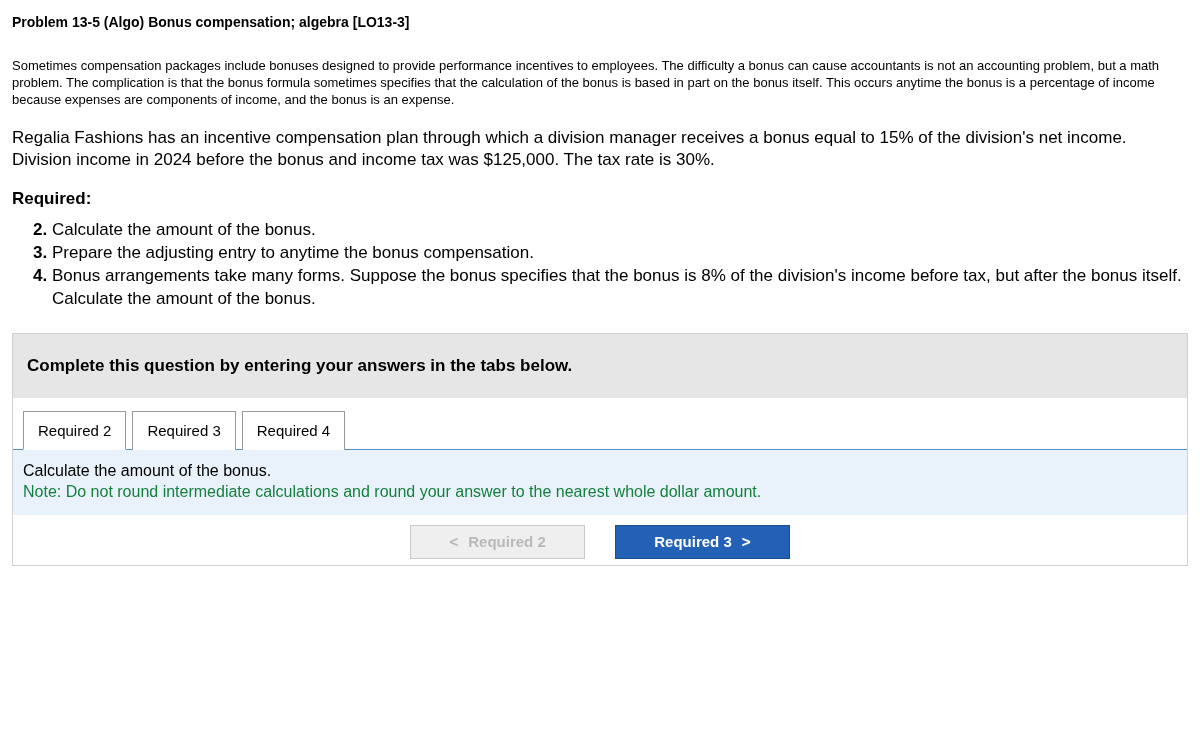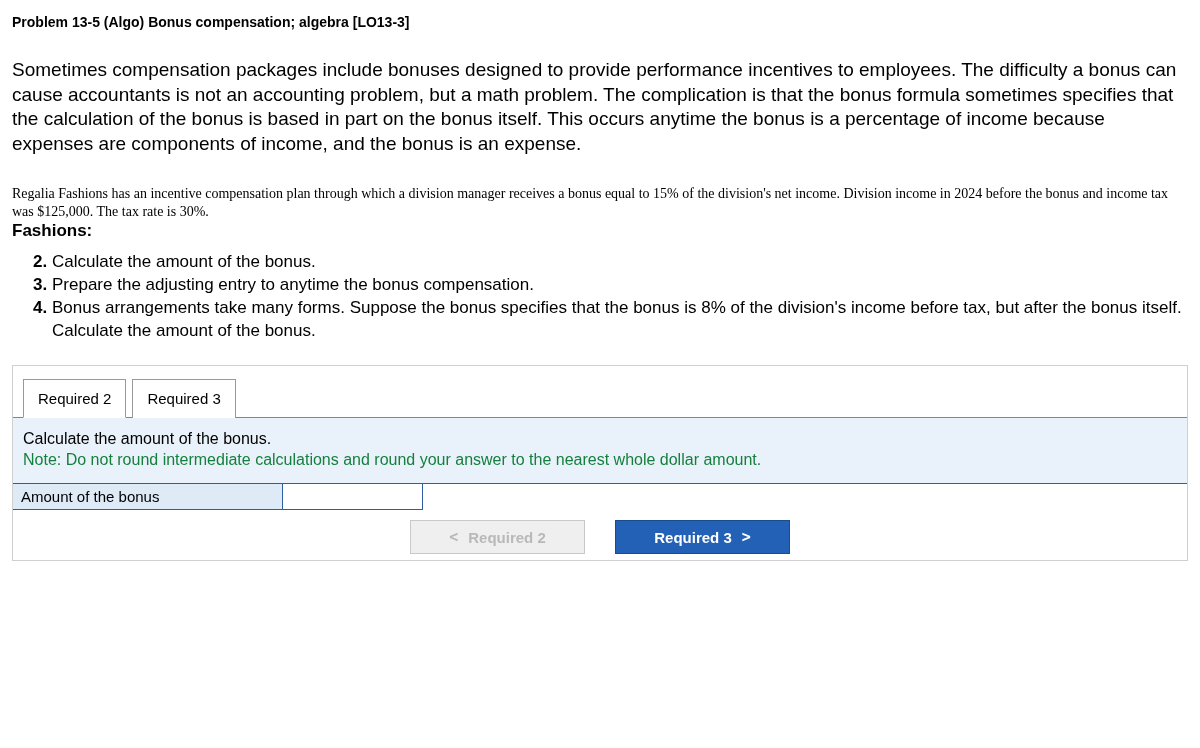--- a/index.html
+++ b/index.html
@@ -10,28 +10,28 @@
       background: #fff;
       padding: 14px 12px;
       width: 1200px;
     }
     .problem-title {
       font-weight: bold;
       font-size: 14px;
       margin-bottom: 28px;
     }
     .intro-para {
-      font-size: 19px;
+      font-size: 13px;
       line-height: 1.3;
-      margin-bottom: 28px;
+      margin-bottom: 18px;
     }
     .scenario-para {
-      font-size: 14px;
+      font-size: 17px;
       line-height: 1.3;
-      font-family: Liberation Serif, serif;
+      margin-bottom: 18px;
     }
     .required-heading {
       font-weight: bold;
       font-size: 17px;
       margin-bottom: 10px;
     }
     .req-list {
       padding-left: 40px;
       margin-bottom: 22px;
     }
@@ -147,46 +147,42 @@
   </style>
 </head>
 <body>
 
 <div class="problem-title">Problem 13-5 (Algo) Bonus compensation; algebra [LO13-3]</div>
 
 <p class="intro-para">Sometimes compensation packages include bonuses designed to provide performance incentives to employees. The difficulty a bonus can cause accountants is not an accounting problem, but a math problem. The complication is that the bonus formula sometimes specifies that the calculation of the bonus is based in part on the bonus itself. This occurs anytime the bonus is a percentage of income because expenses are components of income, and the bonus is an expense.</p>
 
 <p class="scenario-para">Regalia Fashions has an incentive compensation plan through which a division manager receives a bonus equal to 15% of the division's net income. Division income in 2024 before the bonus and income tax was $125,000. The tax rate is 30%.</p>
 
-<div class="required-heading">Fashions:</div>
+<div class="required-heading">Required:</div>
 
 <ol class="req-list" start="2">
   <li>Calculate the amount of the bonus.</li>
   <li>Prepare the adjusting entry to anytime the bonus compensation.</li>
   <li>Bonus arrangements take many forms. Suppose the bonus specifies that the bonus is 8% of the division's income before tax, but after the bonus itself. Calculate the amount of the bonus.</li>
 </ol>
 
 <div class="answer-panel">
+  <div class="instr-band">Complete this question by entering your answers in the tabs below.</div>
 
   <div class="tabs-row">
     <div class="tab active">Required 2</div>
     <div class="tab">Required 3</div>
+    <div class="tab">Required 4</div>
   </div>
 
   <div class="tab-content">
     <div>Calculate the amount of the bonus.</div>
     <div class="note">Note: Do not round intermediate calculations and round your answer to the nearest whole dollar amount.</div>
   </div>
 
-  <div class="input-row">
-    <div class="input-label">Amount of the bonus</div>
-    <div class="input-cell">
-      <input type="text" value="" style="">
-    </div>
-  </div>
 
   <div class="nav-row">
     <div class="nav-btn prev">
       <span class="chev">&lt;</span>
       <span>Required 2</span>
     </div>
     <div class="nav-btn next">
       <span>Required 3</span>
       <span class="chev">&gt;</span>
     </div>

